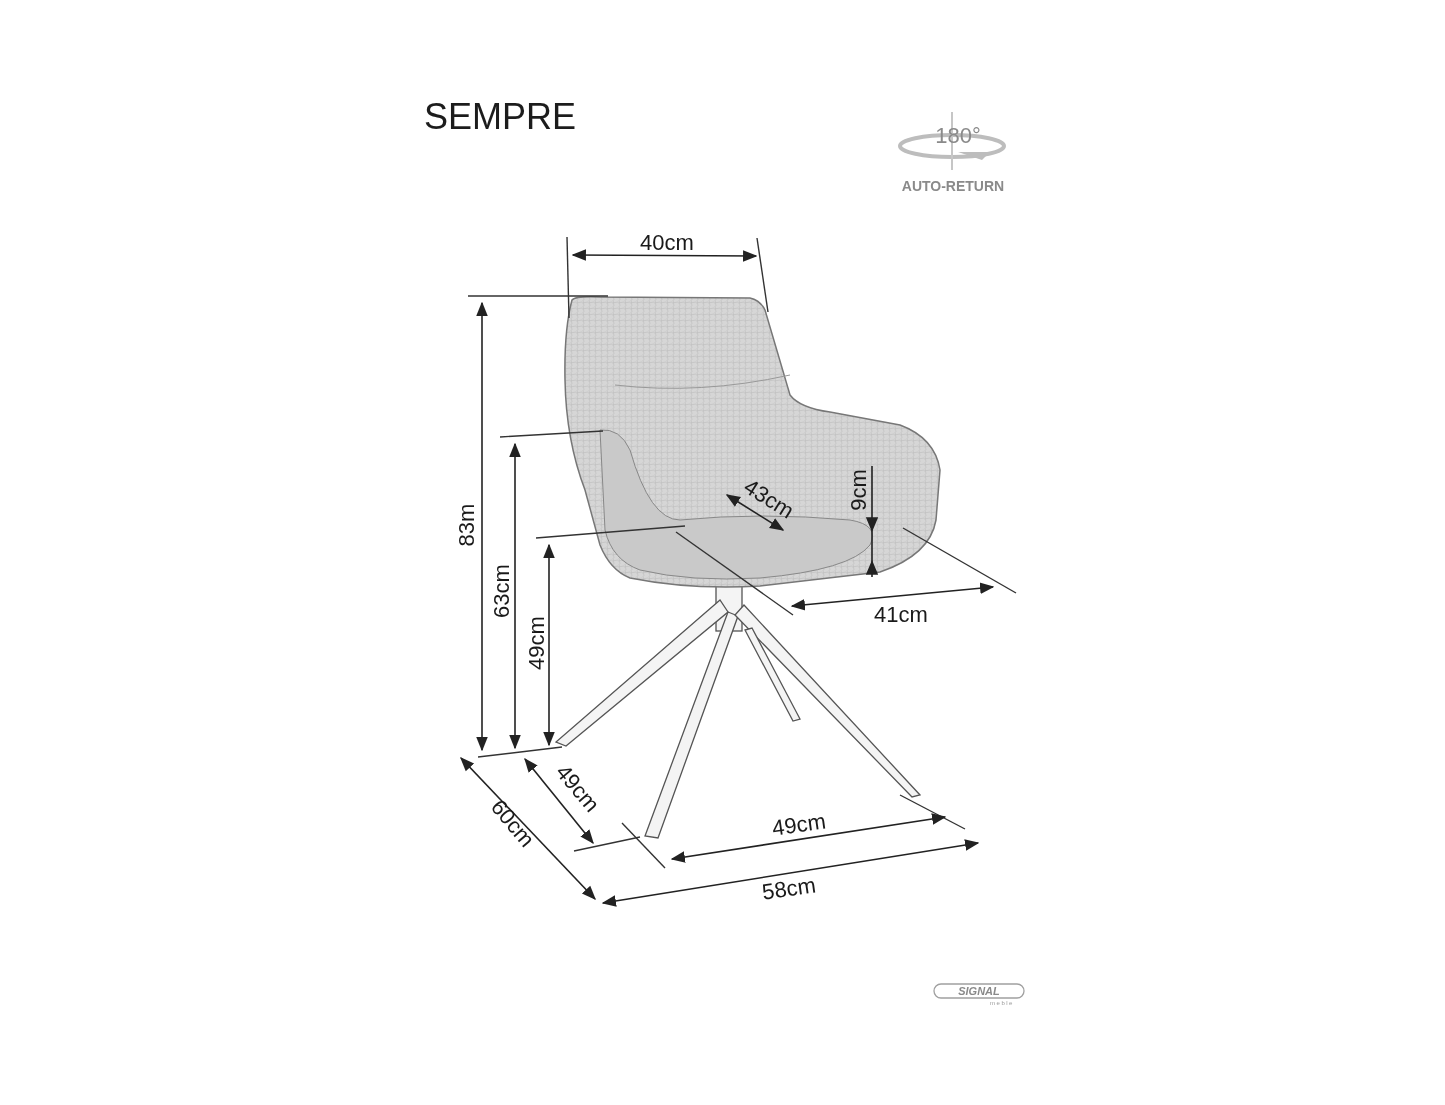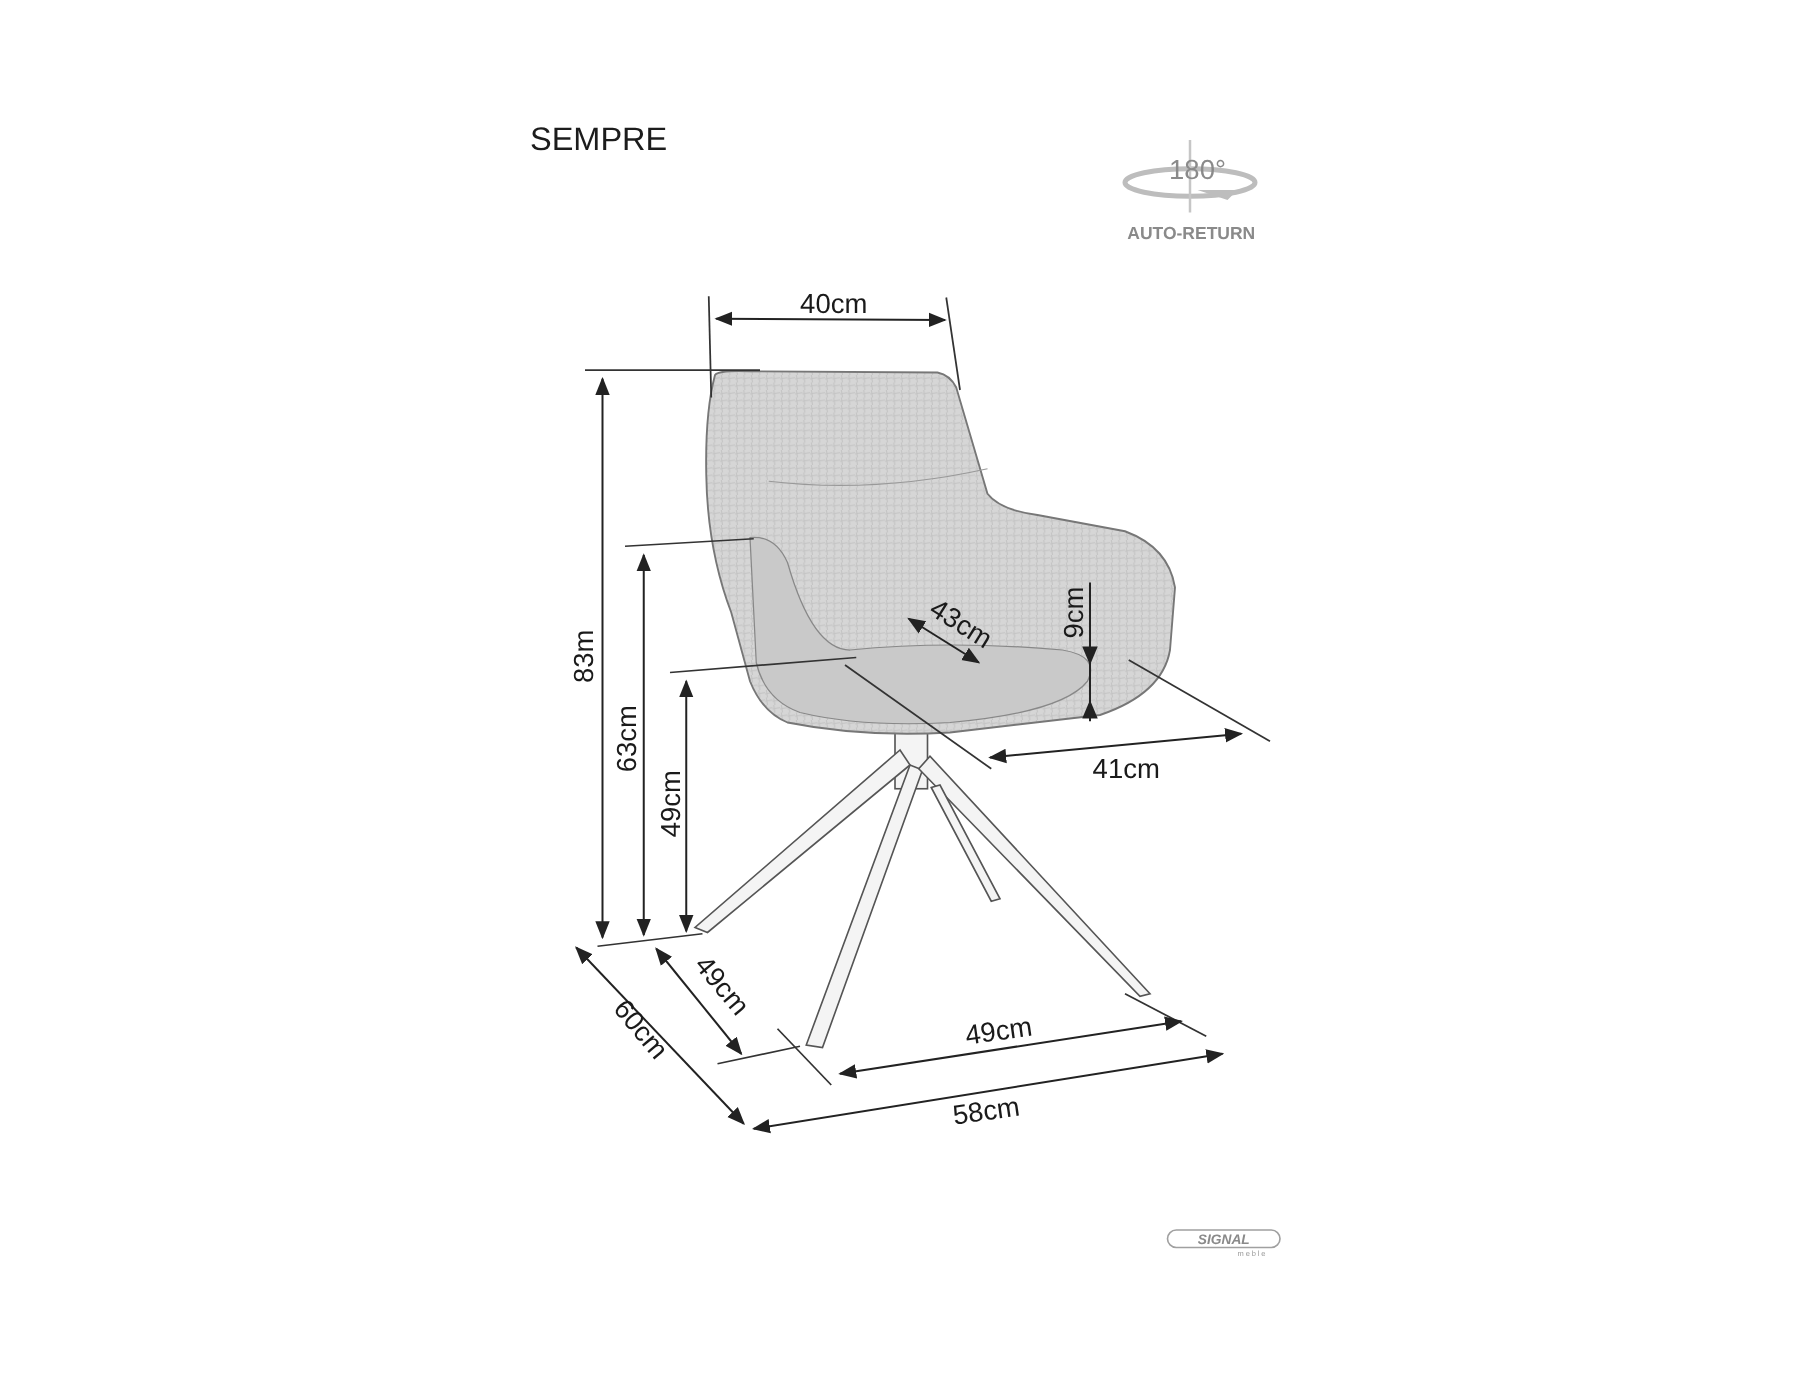--- a/index.html
+++ b/index.html
@@ -1,17 +1,17 @@
 <!DOCTYPE html>
 <html><head>
 <meta charset="utf-8">
 <style>
   html, body { margin:0; padding:0; background:#ffffff; }
   body { width:1445px; height:1105px; position:relative; overflow:hidden; font-family:"Liberation Sans", sans-serif; }
-  .title { position:absolute; left:424px; top:96px; font-size:26px; color:#1c1c1c; letter-spacing:0px; }
+  .title { position:absolute; left:424px; top:96px; font-size:36px; color:#1c1c1c; letter-spacing:0px; }
   svg.main { position:absolute; left:0; top:0; }
   .dim { font-family:"Liberation Sans", sans-serif; font-size:22px; fill:#1a1a1a; }
   .badge-text { font-family:"Liberation Sans", sans-serif; fill:#8a8a8a; }
 </style>
 </head>
 <body>
 
 <div class="title">SEMPRE</div>
 
 <svg class="main" width="1445" height="1105" viewBox="0 0 1445 1105" xmlns="http://www.w3.org/2000/svg">

